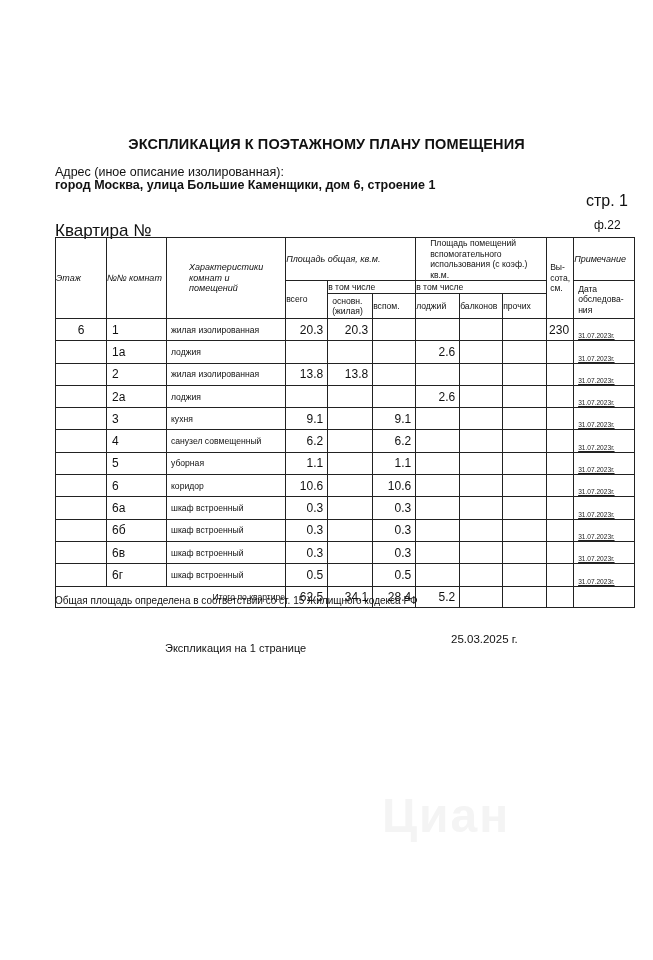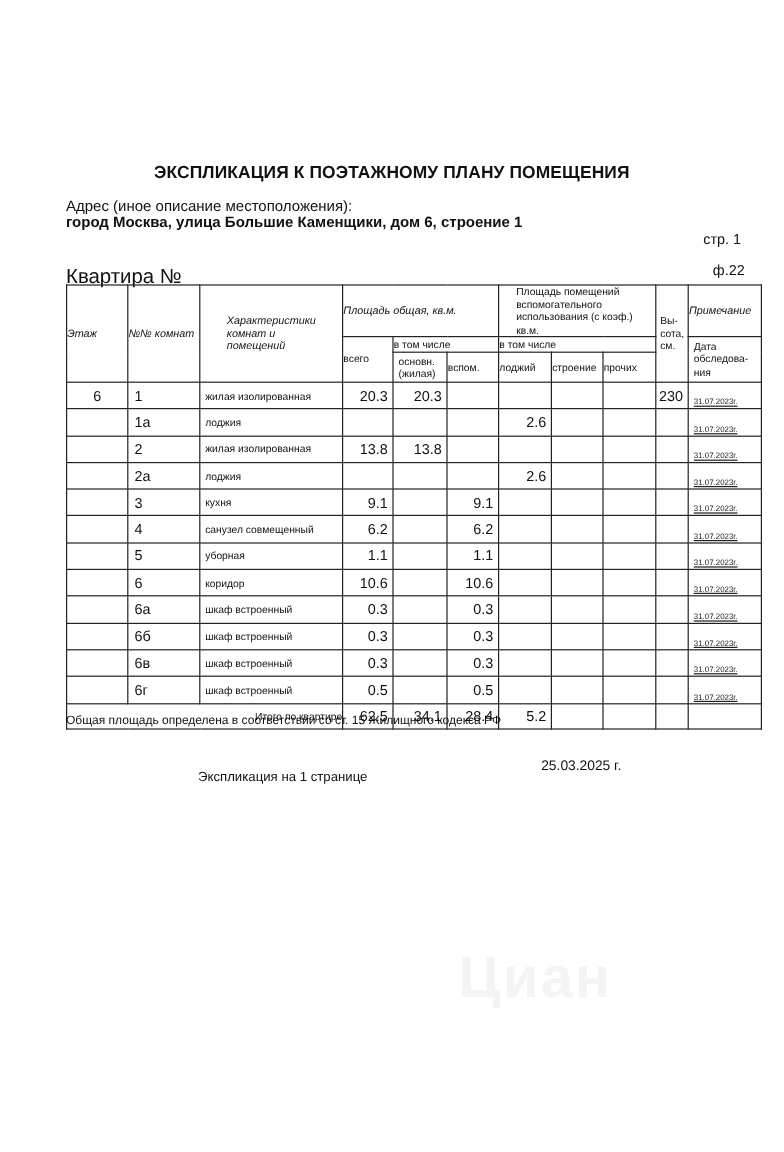--- a/index.html
+++ b/index.html
@@ -4,21 +4,21 @@
 <style>
   html, body { margin:0; padding:0; }
   body {
     width:653px; height:960px; background:#ffffff; position:relative; overflow:hidden;
     font-family:"Liberation Sans", sans-serif; color:#111;
   }
   .abs { position:absolute; white-space:nowrap; }
   .title { left:0; width:720px; top:136px; text-align:center; font-weight:bold; font-size:14.5px; letter-spacing:0.1px; }
   .addr-label { left:55px; top:165px; font-size:12.5px; }
   .addr-value { left:55px; top:178px; font-size:12.5px; font-weight:bold; }
-  .page-num { left:586px; top:192px; font-size:12px; }
+  .page-num { left:586px; top:192px; font-size:16px; }
   .apt-label { left:55px; top:221px; font-size:17px; }
   .form-num { left:594px; top:218px; font-size:12px; }
 
   table.expl {
     position:absolute; left:55px; top:237px; border-collapse:collapse;
     table-layout:fixed; font-size:9px;
   }
   table.expl td {
     border:1px solid #222; padding:0; vertical-align:middle; overflow:hidden;
   }
@@ -35,21 +35,21 @@
 
   .note { left:55px; top:595px; font-size:10px; }
   .date-issue { left:451px; top:633px; font-size:11.5px; }
   .pages { left:165px; top:642px; font-size:11px; }
   .watermark { left:382px; top:788px; font-size:48px; color:#f4f4f4; font-weight:bold; letter-spacing:2px; }
 </style>
 </head>
 <body>
 
 <div class="abs title" style="width:653px;left:0;">ЭКСПЛИКАЦИЯ К ПОЭТАЖНОМУ ПЛАНУ ПОМЕЩЕНИЯ</div>
-<div class="abs addr-label">Адрес (иное описание местоположения):</div>
+<div class="abs addr-label">Адрес (иное описание изолированная):</div>
 <div class="abs addr-value">город Москва, улица Большие Каменщики, дом 6, строение 1</div>
 <div class="abs page-num">стр. 1</div>
 <div class="abs apt-label">Квартира №</div>
 <div class="abs form-num">ф.22</div>
 
 <table class="expl">
   <colgroup>
     <col style="width:51px">
       <col style="width:60px">
       <col style="width:112px">
@@ -75,21 +75,21 @@
   <tr style="height:13px">
     <td class="hdr" rowspan="2">всего</td>
     <td class="hdr" colspan="2">в том числе</td>
     <td class="hdr" colspan="3">в том числе</td>
     <td class="hdr" rowspan="2" style="padding:0 4px"><span>Дата обследова-ния</span></td>
   </tr>
   <tr style="height:25px">
     <td class="hdr" style="padding:0 4px"><span>основн. (жилая)</span></td>
     <td class="hdr">вспом.</td>
     <td class="hdr">лоджий</td>
-    <td class="hdr">строение</td>
+    <td class="hdr">балконов</td>
     <td class="hdr">прочих</td>
   </tr>
   </tbody>
     <tbody id="rows-body">
       <tr class="data">
         <td class="floor">6</td>
         <td class="room">1</td>
         <td class="desc">жилая изолированная</td>
         <td class="num">20.3</td>
         <td class="num">20.3</td>

